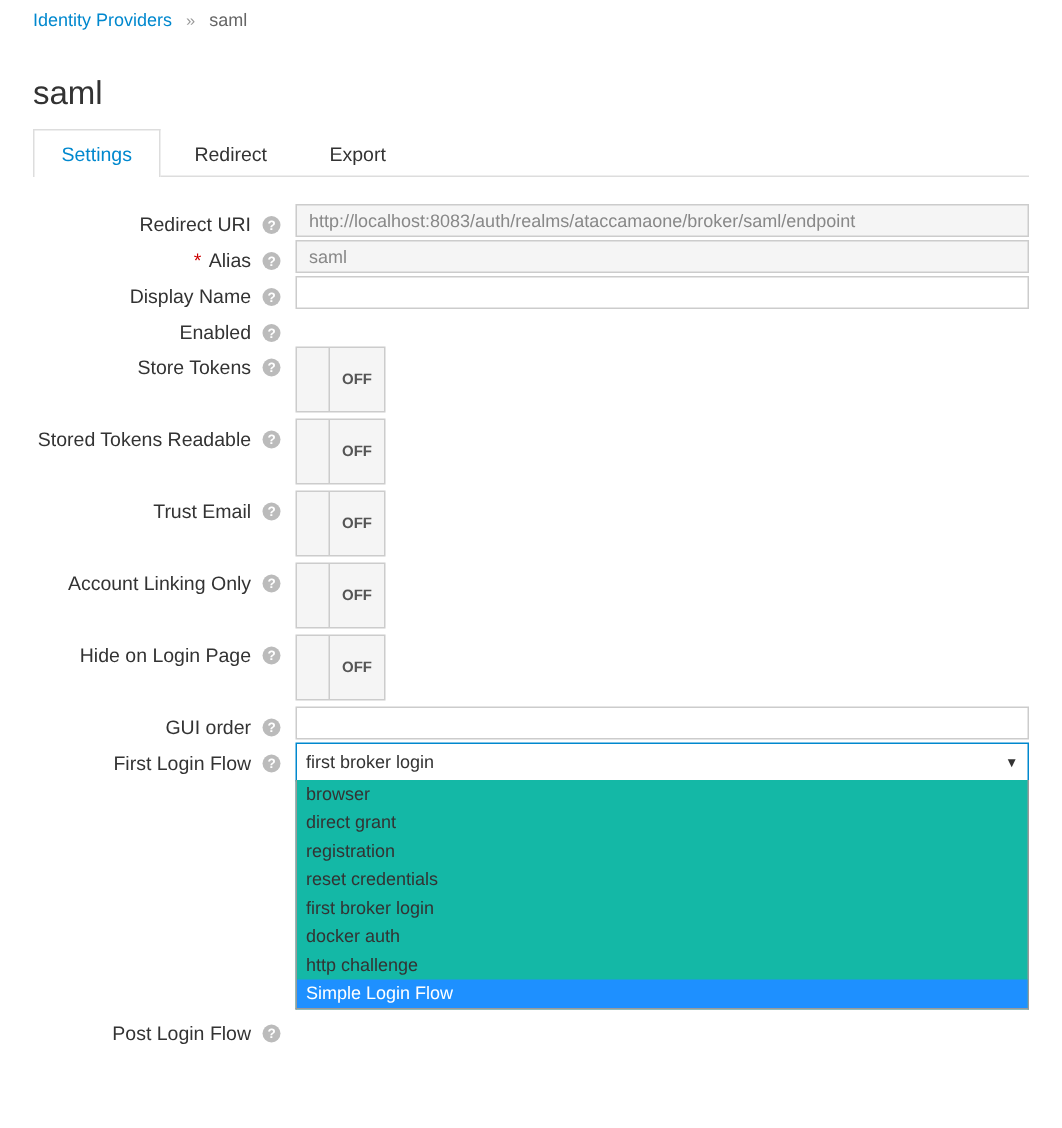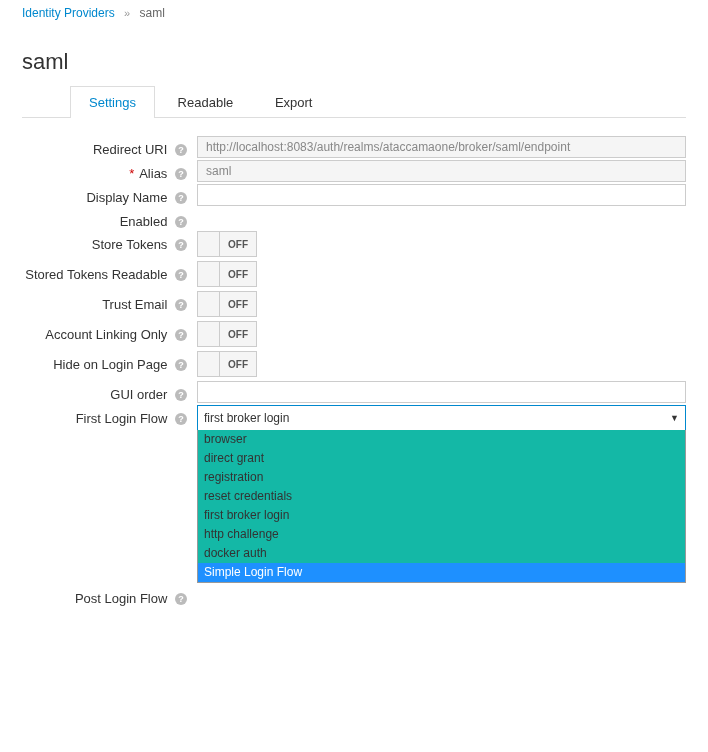--- a/index.html
+++ b/index.html
@@ -36,21 +36,20 @@
       cursor: pointer;
       border: 1px solid transparent;
       border-bottom: none;
       position: relative;
       bottom: -1px;
     }
     .tab.active {
       color: #0088ce;
       border-color: #ddd;
       background: #fff;
-      margin-left: 48px;
     }
     .form-row {
       display: flex;
       align-items: flex-start;
       margin-bottom: 2px;
     }
     .label-col {
       width: 175px;
       min-width: 175px;
       text-align: right;
@@ -106,21 +105,21 @@
     .toggle .on {
       width: 36px;
       background: #0088ce;
       color: #fff;
     }
     .toggle .blank {
       width: 22px;
       background: #f5f5f5;
       border-left: 1px solid #ccc;
     }
-    .toggle-off { display: inline-flex; height:26px; border:1px solid #ccc; cursor:pointer; }
+    .toggle-off { display: inline-flex; height:44px; border:1px solid #ccc; cursor:pointer; }
     .toggle-off .blank { width:22px; background:#f5f5f5; border-right:1px solid #ccc; }
     .toggle-off .off {
       width:36px; background:#f5f5f5; color:#555;
       display:flex; align-items:center; justify-content:center;
       font-size:10px; font-weight:bold;
     }
     .select-wrap {
       border: 1px solid #0088ce;
       height: 26px;
       padding: 3px 6px;
@@ -158,21 +157,21 @@
 <div class="breadcrumb">
   <a>Identity Providers</a>
   <span class="sep">»</span>
   <span>saml</span>
 </div>
 
 <h1>saml</h1>
 
 <div class="tabs">
   <div class="tab active">Settings</div>
-  <div class="tab">Readable</div>
+  <div class="tab">Redirect</div>
   <div class="tab">Export</div>
 </div>
 
 <div class="form-row">
   <div class="label-col">
     <span>Redirect URI</span>
     <span class="help-icon">?</span>
   </div>
   <div class="ctrl-col">
     <input type="text" readonly="" value="http://localhost:8083/auth/realms/ataccamaone/broker/saml/endpoint" style="">
@@ -291,22 +290,22 @@
     <div class="select-wrap">
       <span>first broker login</span>
       <span class="arrow">▼</span>
     </div>
     <div class="dropdown" id="flow-dropdown">
         <div class="opt">browser</div>
         <div class="opt">direct grant</div>
         <div class="opt">registration</div>
         <div class="opt">reset credentials</div>
         <div class="opt">first broker login</div>
+        <div class="opt">docker auth</div>
         <div class="opt">http challenge</div>
-        <div class="opt">docker auth</div>
         <div class="opt selected">Simple Login Flow</div>
       </div>
   </div>
 </div>
 
 <div class="form-row">
   <div class="label-col">
     <span>Post Login Flow</span>
     <span class="help-icon">?</span>
   </div>

